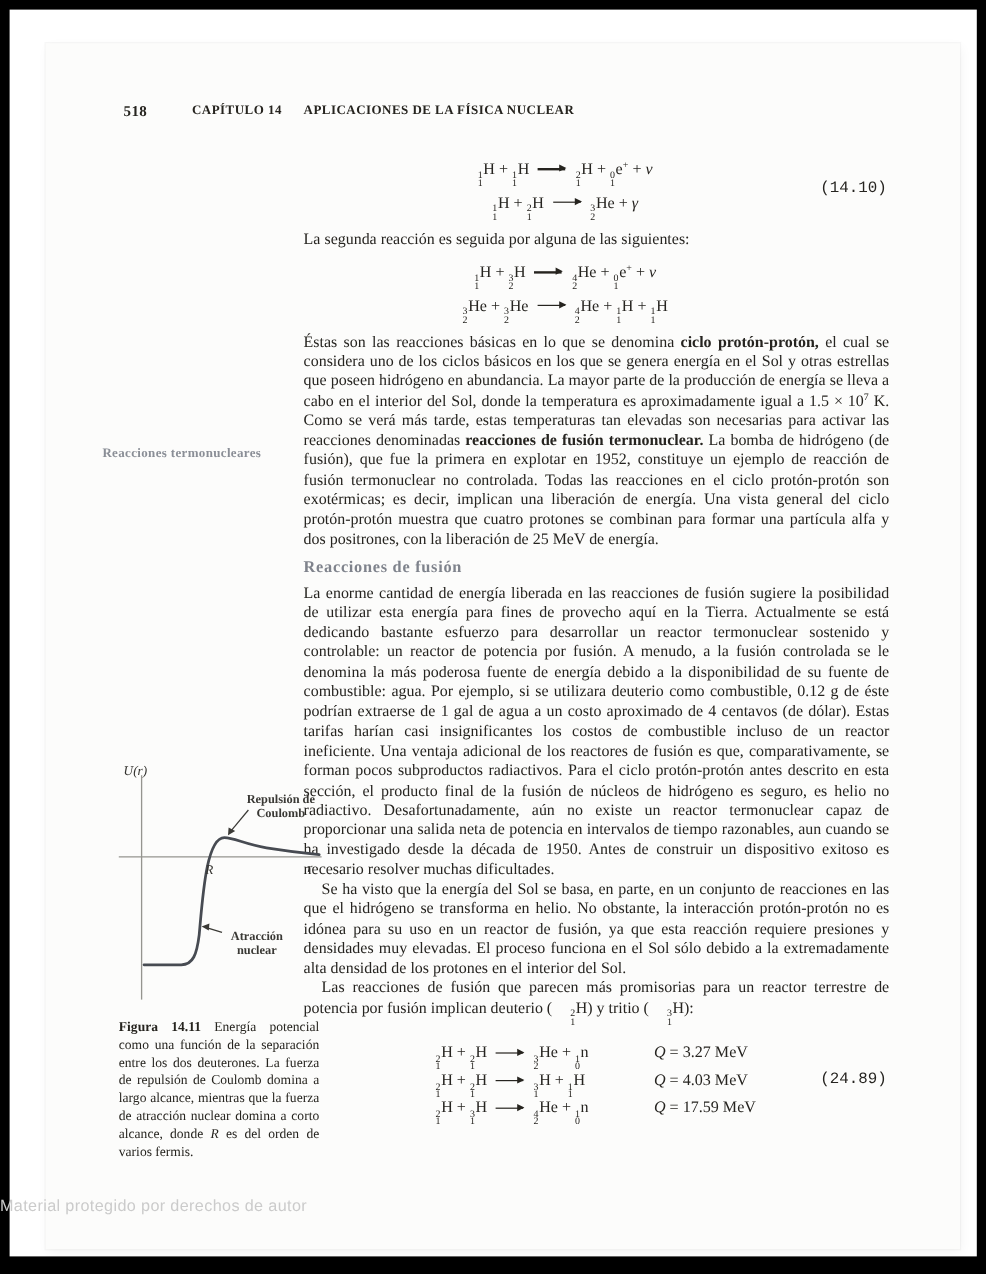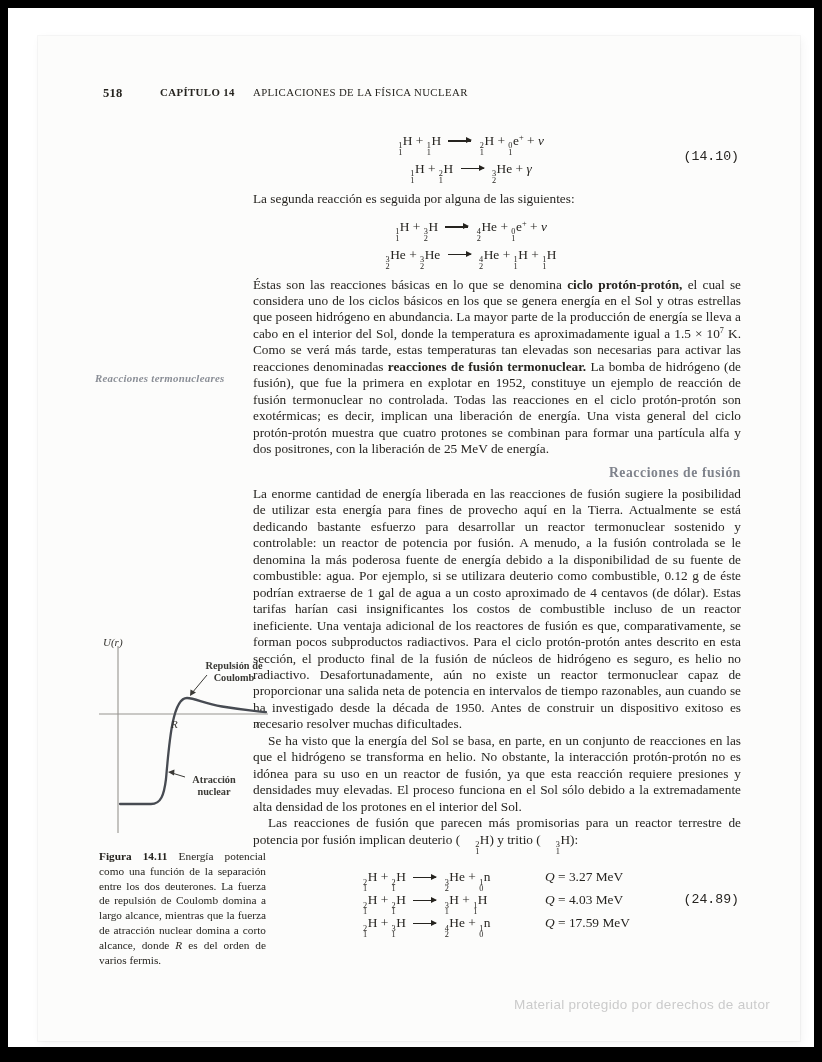--- a/index.html
+++ b/index.html
@@ -14,26 +14,26 @@
   }
   .page {
     position:absolute; left:30px; top:28px; width:762px; height:1005px;
     background:#fcfcfb;
     box-shadow:0 0 0 1px rgba(0,0,0,0.03), 2px 3px 9px rgba(0,0,0,0.05);
   }
   
   .runhead { position:absolute; left:0; top:86px; width:822px; color:#26241f; }
   .runhead .pagenum { position:absolute; left:103px; font-size:12.5px; font-weight:bold; letter-spacing:0.3px;text-align:right; }
   .runhead .chapter { position:absolute; left:160px; font-size:10.8px; font-weight:bold; letter-spacing:0.4px; }
-  .runhead .chtitle { position:absolute; left:253px; font-size:10.8px; font-weight:normal; letter-spacing:0.4px; }
+  .runhead .chtitle { position:absolute; left:253px; font-size:10.8px; font-weight:bold; letter-spacing:0.4px; }
   
   .margin-note {
-    position:absolute; left:95px; top:372px; width:147px;
-    text-align:left; font-size:10.8px; font-weight:bold;
-    color:#8a8e96; letter-spacing:0.3px;font-style:italic;
+    position:absolute; left:78px; top:372px; width:147px;
+    text-align:center; font-size:10.8px; font-weight:bold;
+    color:#8a8e96; letter-spacing:0.3px;
   }
   
   .maincol {
     position:absolute; left:253px; top:121px; width:488px;
     font-size:13.3px; line-height:16.45px; color:#262420;
     text-align:justify;
   }
   .maincol p { margin:0; }
   .maincol p.indent { text-indent:15px; }
   
@@ -52,34 +52,34 @@
   }
   sup.rs { font-size:0.62em; line-height:0; position:relative; vertical-align:baseline; top:-0.55em; }
   .arr { display:inline-block; position:relative; width:23px; height:1.3px; background:#26241f; vertical-align:3.5px; margin:0 5px 0 4px; }
   .arr::after {
     content:''; position:absolute; right:-1px; top:-2.9px;
     border-left:6px solid #26241f; border-top:3.5px solid transparent; border-bottom:3.5px solid transparent;
   }
   
   .sect-head {
     font-size:13.6px; font-weight:bold; color:#7f838c;
-    letter-spacing:0.6px; margin:7px 0 5px 0; text-align:right;
+    letter-spacing:0.6px; margin:7px 0 5px 0; text-align:left;
   }
   
   .figwrap { position:absolute; left:95px; top:628px; width:178px; height:212px; }
   .figcaption {
     position:absolute; left:99px; top:849px; width:167px;
     font-size:11.3px; line-height:14.8px; color:#26241f; text-align:justify;
   }
   .figsvg text { font-family:"Liberation Serif", serif; fill:#33322e; }
   .figsvg .axlbl { font-style:italic; font-size:11px; }
   .figsvg .lbl { font-size:10.3px; font-weight:bold; fill:#3a3935; }
   
   .watermark {
-    position:absolute; left:0; top:997px; width:770px; text-align:right;
+    position:absolute; left:0; top:997px; width:770px; 
     font-family:"Liberation Sans", sans-serif; font-size:13.5px;
     color:#cbcbcb; letter-spacing:0.3px;
   }
 </style>
 </head>
 <body>
 
 <div class="canvas">
   <div class="page"></div>
 </div>

